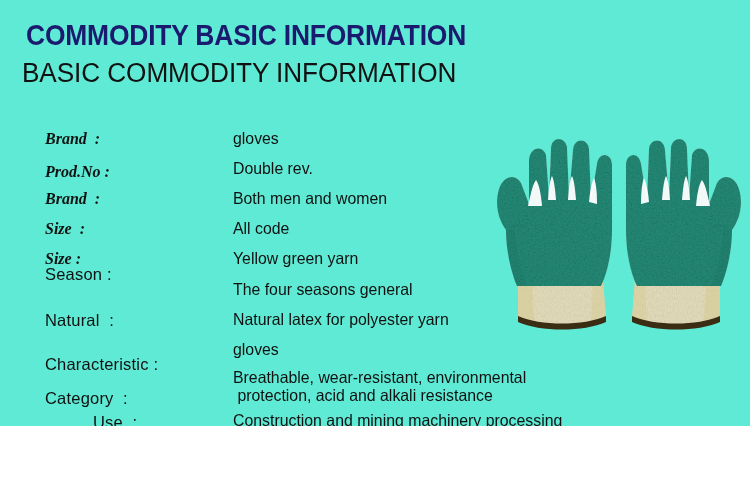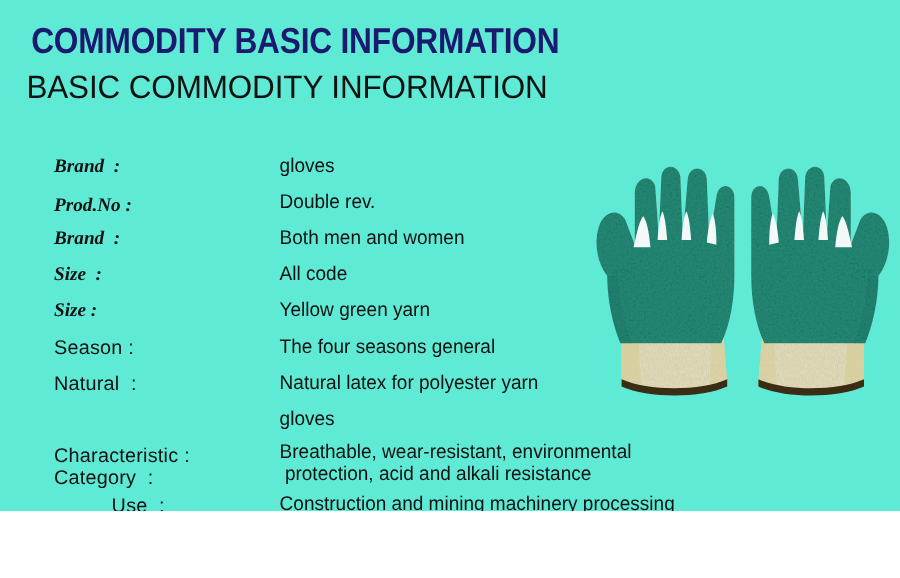--- a/index.html
+++ b/index.html
@@ -129,33 +129,33 @@
       </div>
       <div class="spec-row" style="top: 0px;">
         <div class="spec-label serif" style="top: 220px; text-align: center;">Size  :</div>
         <div class="spec-value" style="top: 220px;">All code</div>
       </div>
       <div class="spec-row" style="top: 0px;">
         <div class="spec-label serif" style="top: 250px;">Size :</div>
         <div class="spec-value" style="top: 250px;">Yellow green yarn</div>
       </div>
       <div class="spec-row" style="top: 0px;">
-        <div class="spec-label sans" style="top: 281px;">Season :</div>
+        <div class="spec-label sans" style="top: 265px;">Season :</div>
         <div class="spec-value" style="top: 281px;">The four seasons general</div>
       </div>
       <div class="spec-row" style="top: 0px;">
         <div class="spec-label sans" style="top: 311px;">Natural  :</div>
         <div class="spec-value" style="top: 311px;">Natural latex for polyester yarn</div>
       </div>
       <div class="spec-row" style="top: 0px;">
         <div class="spec-label sans" style="top: 341px; margin-top: 48px;">Category  :</div>
         <div class="spec-value" style="top: 341px;">gloves</div>
       </div>
       <div class="spec-row" style="top: 0px;">
-        <div class="spec-label sans" style="top: 371px;">Characteristic :</div>
+        <div class="spec-label sans" style="top: 355px;">Characteristic :</div>
         <div class="spec-value" style="top: 369px;">Breathable, wear-resistant, environmental
  protection, acid and alkali resistance</div>
       </div>
       <div class="spec-row" style="top: 0px;">
         <div class="spec-label sans" style="top: 413px; margin-left: 48px;">Use  :</div>
         <div class="spec-value" style="top: 412px;">Construction and mining machinery processing
 petrochemical farming and animal husbandry
 work car maintenance</div>
       </div>
     </div>

